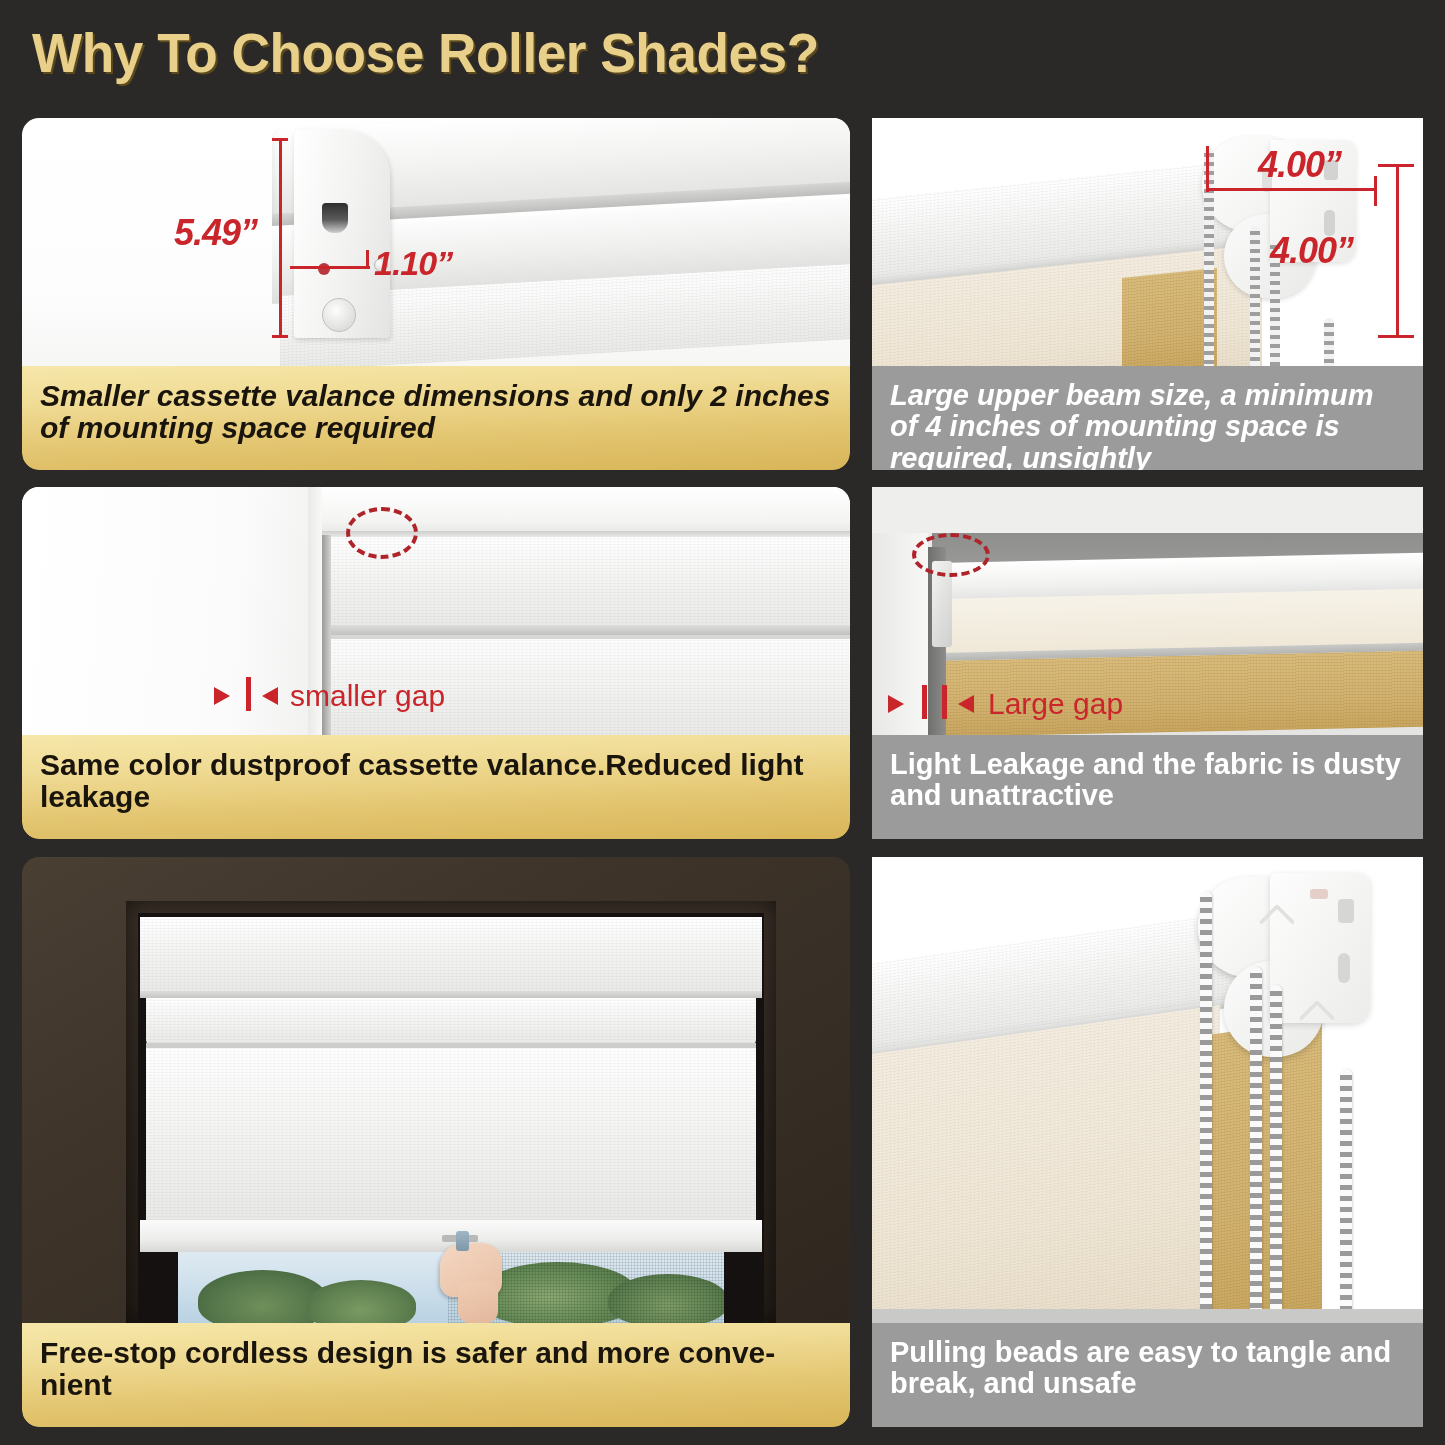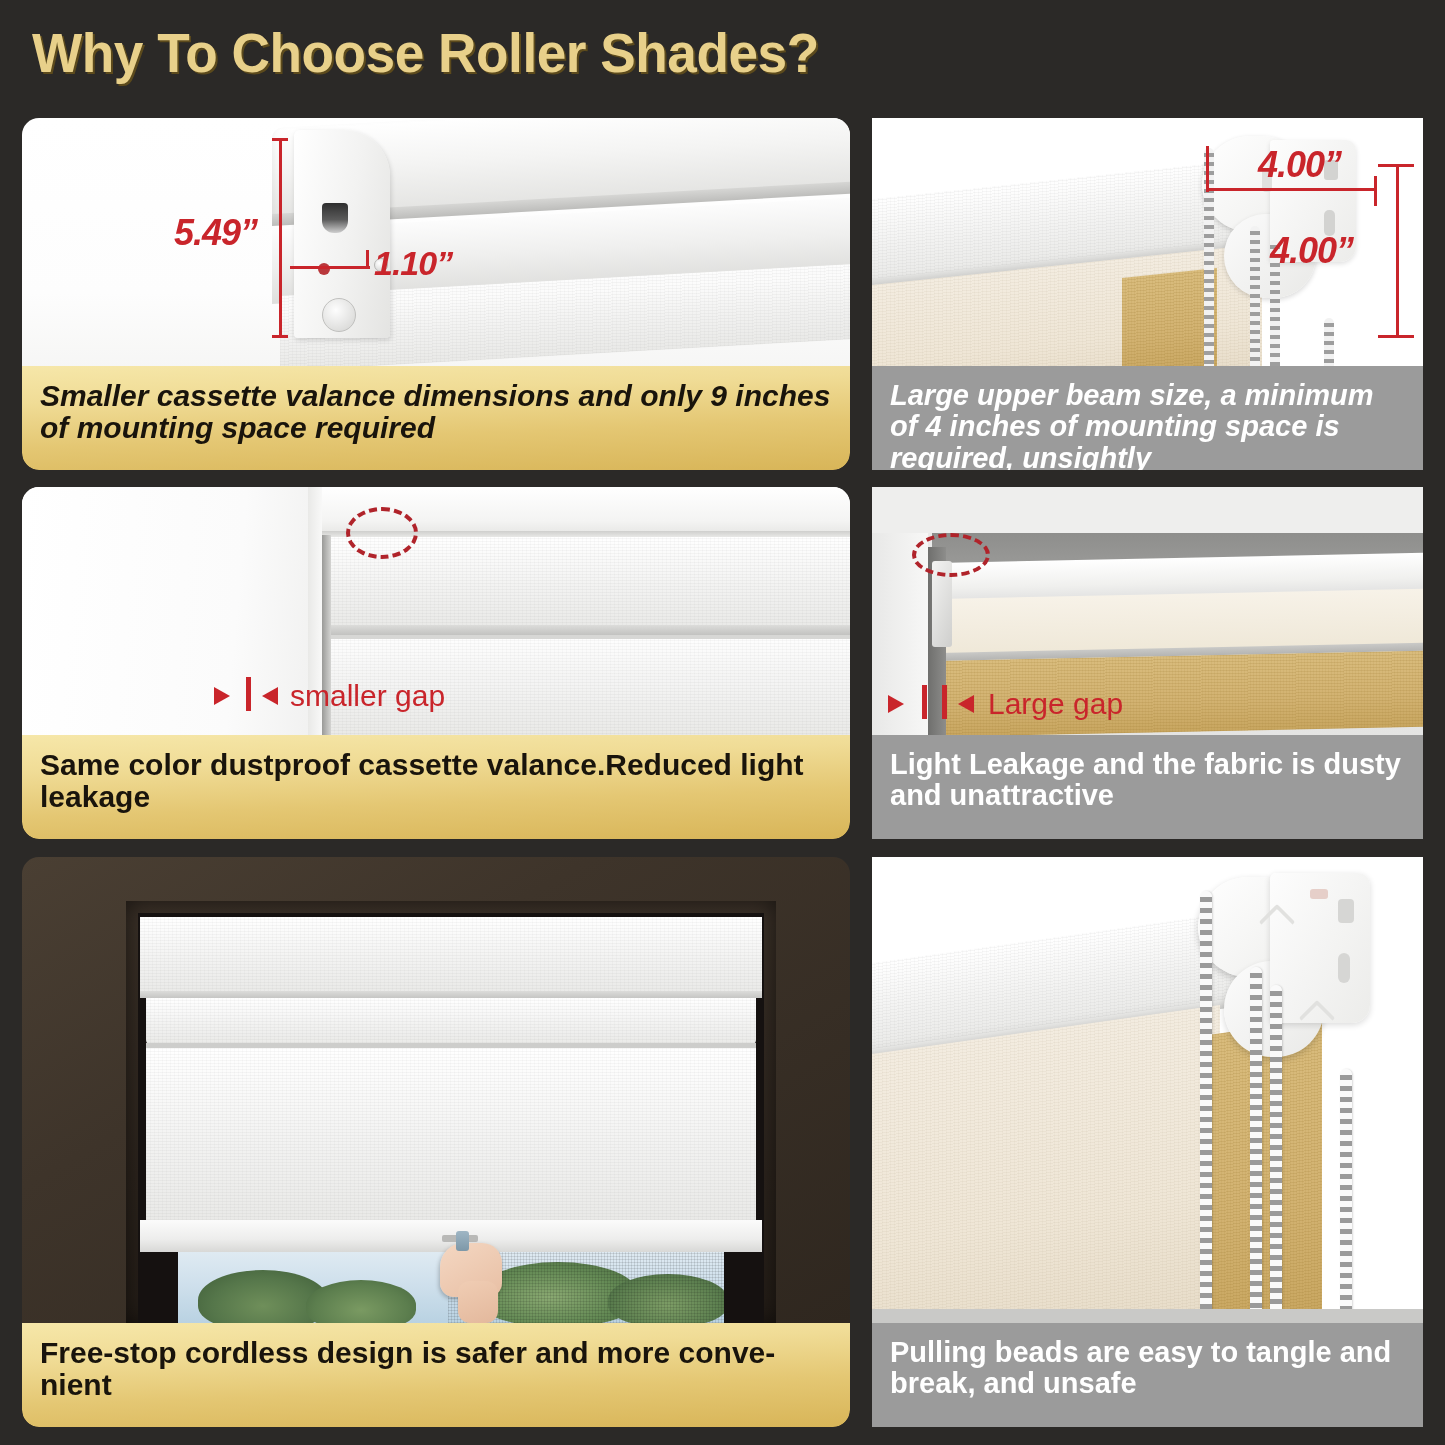--- a/index.html
+++ b/index.html
@@ -146,21 +146,21 @@
       <div class="tick" style="left:250px;top:20px;width:16px;height:3px;"></div>
       <div class="tick" style="left:250px;top:217px;width:16px;height:3px;"></div>
       <div class="dimtxt" style="left:152px;top:94px;font-size:36px;">5.49”</div>
 
       <div class="dline h" style="left:278px;top:145px;width:0;"></div>
       <div class="dline h" style="left:268px;top:148px;width:80px;"></div>
       <div class="tick" style="left:344px;top:132px;width:3px;height:18px;"></div>
       <div class="dimtxt" style="left:352px;top:126px;font-size:34px;">1.10”</div>
     </div>
 
-    <div class="cap gold">Smaller cassette valance dimensions and only 9 inches of mounting space required</div>
+    <div class="cap gold">Smaller cassette valance dimensions and only 2 inches of mounting space required</div>
   </div>
 
   <div class="panel right r1">
     <div class="photo" style="height:250px;background:#ffffff;">
 
       <div class="fab-white" style="position:absolute;left:-10px;top:38px;width:420px;height:86px;
                   transform:skewY(-6deg);transform-origin:right top;
                   box-shadow:inset 0 -4px 8px rgba(0,0,0,.08);"></div>
       <div style="position:absolute;left:-10px;top:118px;width:420px;height:9px;
                   background:linear-gradient(180deg,#e2e2e0,#c8c8c6);

